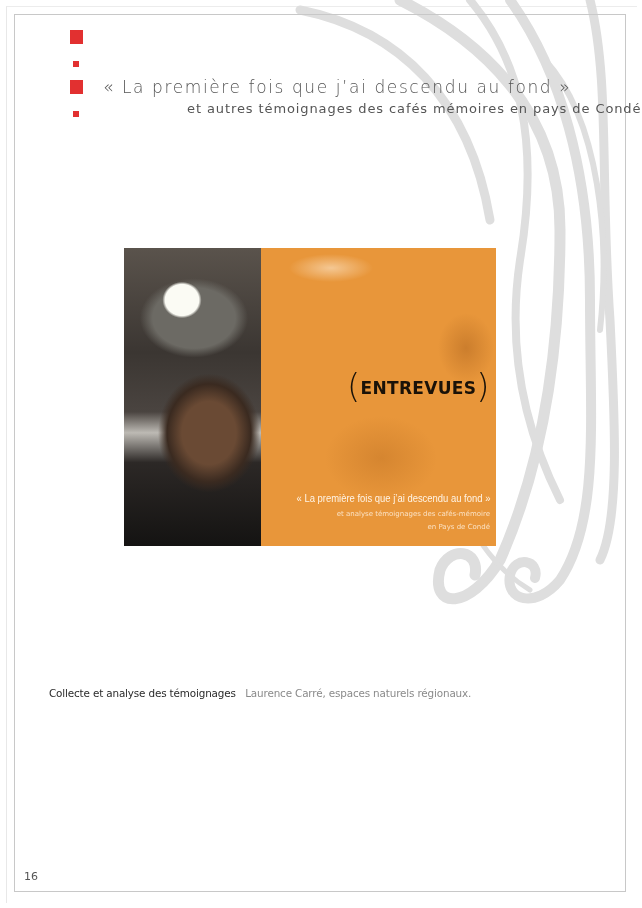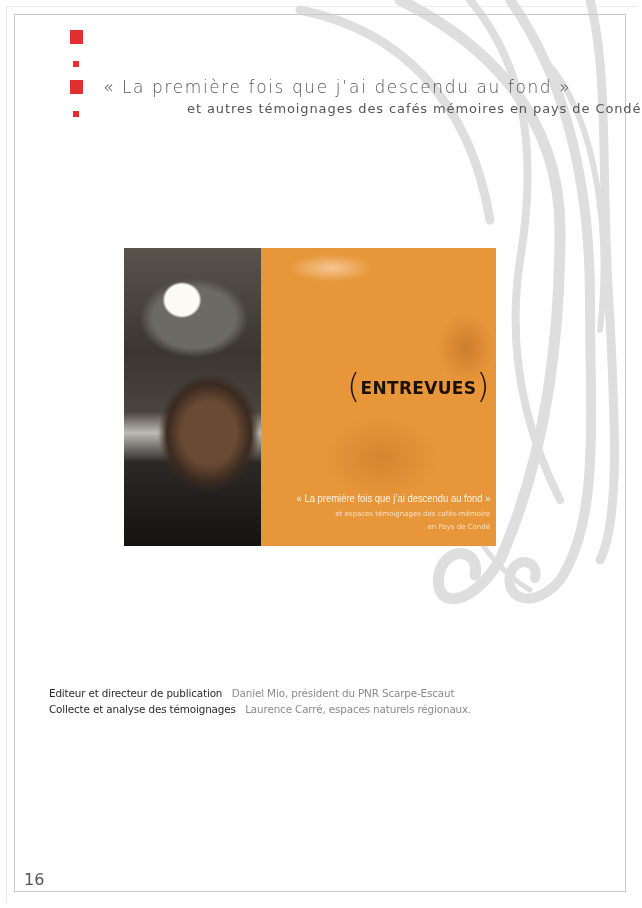--- a/index.html
+++ b/index.html
@@ -28,21 +28,21 @@
   .entrevues { position:absolute; left:86px; top:120px; font-size:17px; color:#1a1208; white-space:nowrap; letter-spacing:0.3px; }
   .entrevues .paren { font-size:34px; font-weight:200; vertical-align:middle; position:relative; top:-2px; }
   .entrevues .a { font-weight:bold; vertical-align:middle; }
   .entrevues .b { font-weight:bold; vertical-align:middle;margin-top:20px; }
   .cover-title { position:absolute; right:6px; top:244px; font-size:10.5px; color:#fff4e6; white-space:nowrap; font-family:"Liberation Sans", sans-serif; transform:scaleX(0.9); transform-origin:right; }
   .cover-sub1 { position:absolute; right:6px; top:262px; font-size:7px; color:#fbe1c2; white-space:nowrap; }
   .cover-sub2 { position:absolute; right:6px; top:275px; font-size:7px; color:#fbe1c2; white-space:nowrap; }
   .credits { position:absolute; left:49px; top:686px; width:560px; font-size:10.4px; line-height:15.6px; color:#2a2a2a; font-family:"DejaVu Sans", sans-serif; letter-spacing:-0.15px; }
   .credits .role { color:#2a2a2a; }
   .credits .who { color:#8a8a8a; }
-  .page-num { position:absolute; left:24px; top:870px; font-size:16px; color:#555; }
+  .page-num { position:absolute; left:24px; top:870px; font-size:11px; color:#555; }
 </style>
 </head>
 <body>
 
 <div class="outer-frame"></div>
 
 <svg class="swirls" viewBox="0 0 642 908">
   <g fill="none" stroke="#dedede" stroke-linecap="round">
     <path d="M400 0 C 480 40, 560 110, 560 230 C 560 360, 540 470, 500 560 C 470 610, 430 610, 440 570 C 450 545, 480 550, 475 575" stroke-width="11"></path>
     <path d="M300 10 C 400 30, 470 100, 490 220" stroke-width="9"></path>
@@ -64,23 +64,22 @@
 <div class="title-main">« La première fois que j’ai descendu au fond »</div>
 <div class="title-sub">et autres témoignages des cafés mémoires en pays de Condé</div>
 
 <div class="cover">
   <div class="cover-left"></div>
   <div class="cover-right">
     <div class="entrevues">
       <span class="paren">(</span><span class="a">ENTRE</span><span class="b">VUES</span><span class="paren">)</span>
     </div>
     <div class="cover-title">« La première fois que j’ai descendu au fond »</div>
-    <div class="cover-sub1">et espaces témoignages des cafés-mémoire</div>
+    <div class="cover-sub1">et analyse témoignages des cafés-mémoire</div>
     <div class="cover-sub2">en Pays de Condé</div>
   </div>
 </div>
 
 <div class="credits">
-  <div><span class="role">Editeur et directeur de publication</span>&nbsp;&nbsp; <span class="who">Daniel Mio, président du PNR Scarpe-Escaut</span></div>
   <div><span class="role">Collecte et analyse des témoignages</span>&nbsp;&nbsp; <span class="who">Laurence Carré, espaces naturels régionaux.</span></div>
 </div>
 
 <div class="page-num">16</div>
 
 </body></html>

